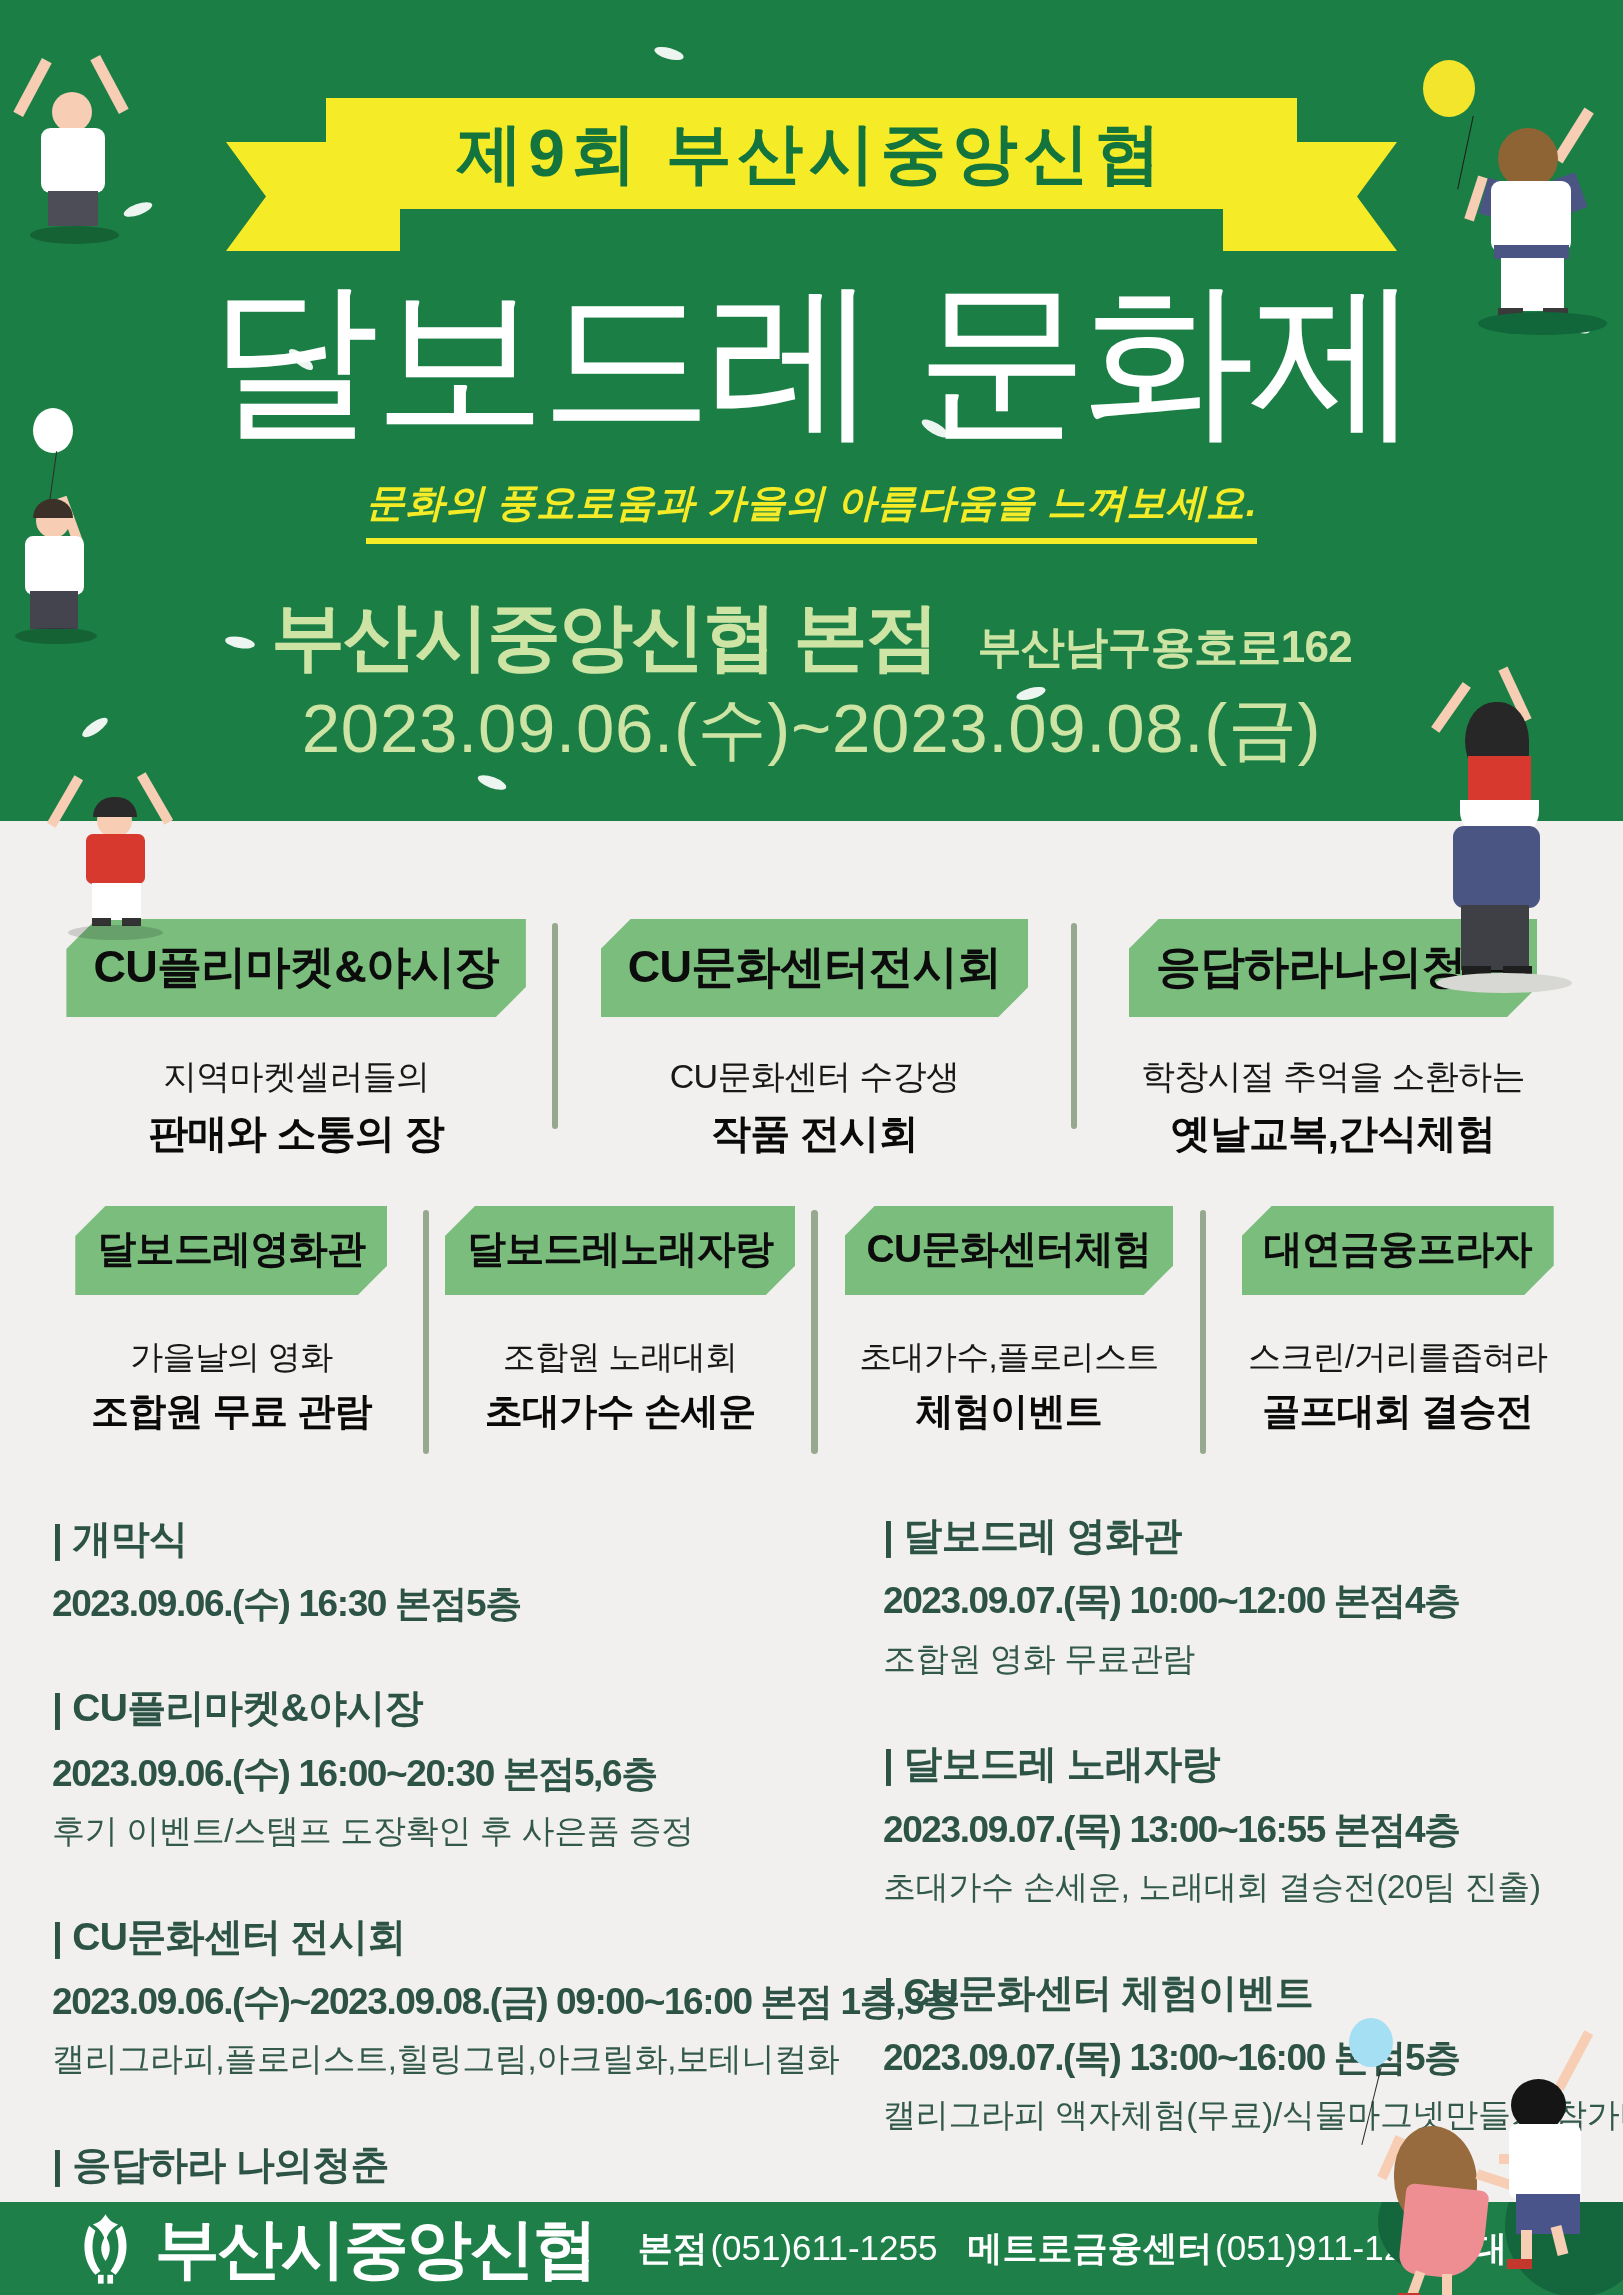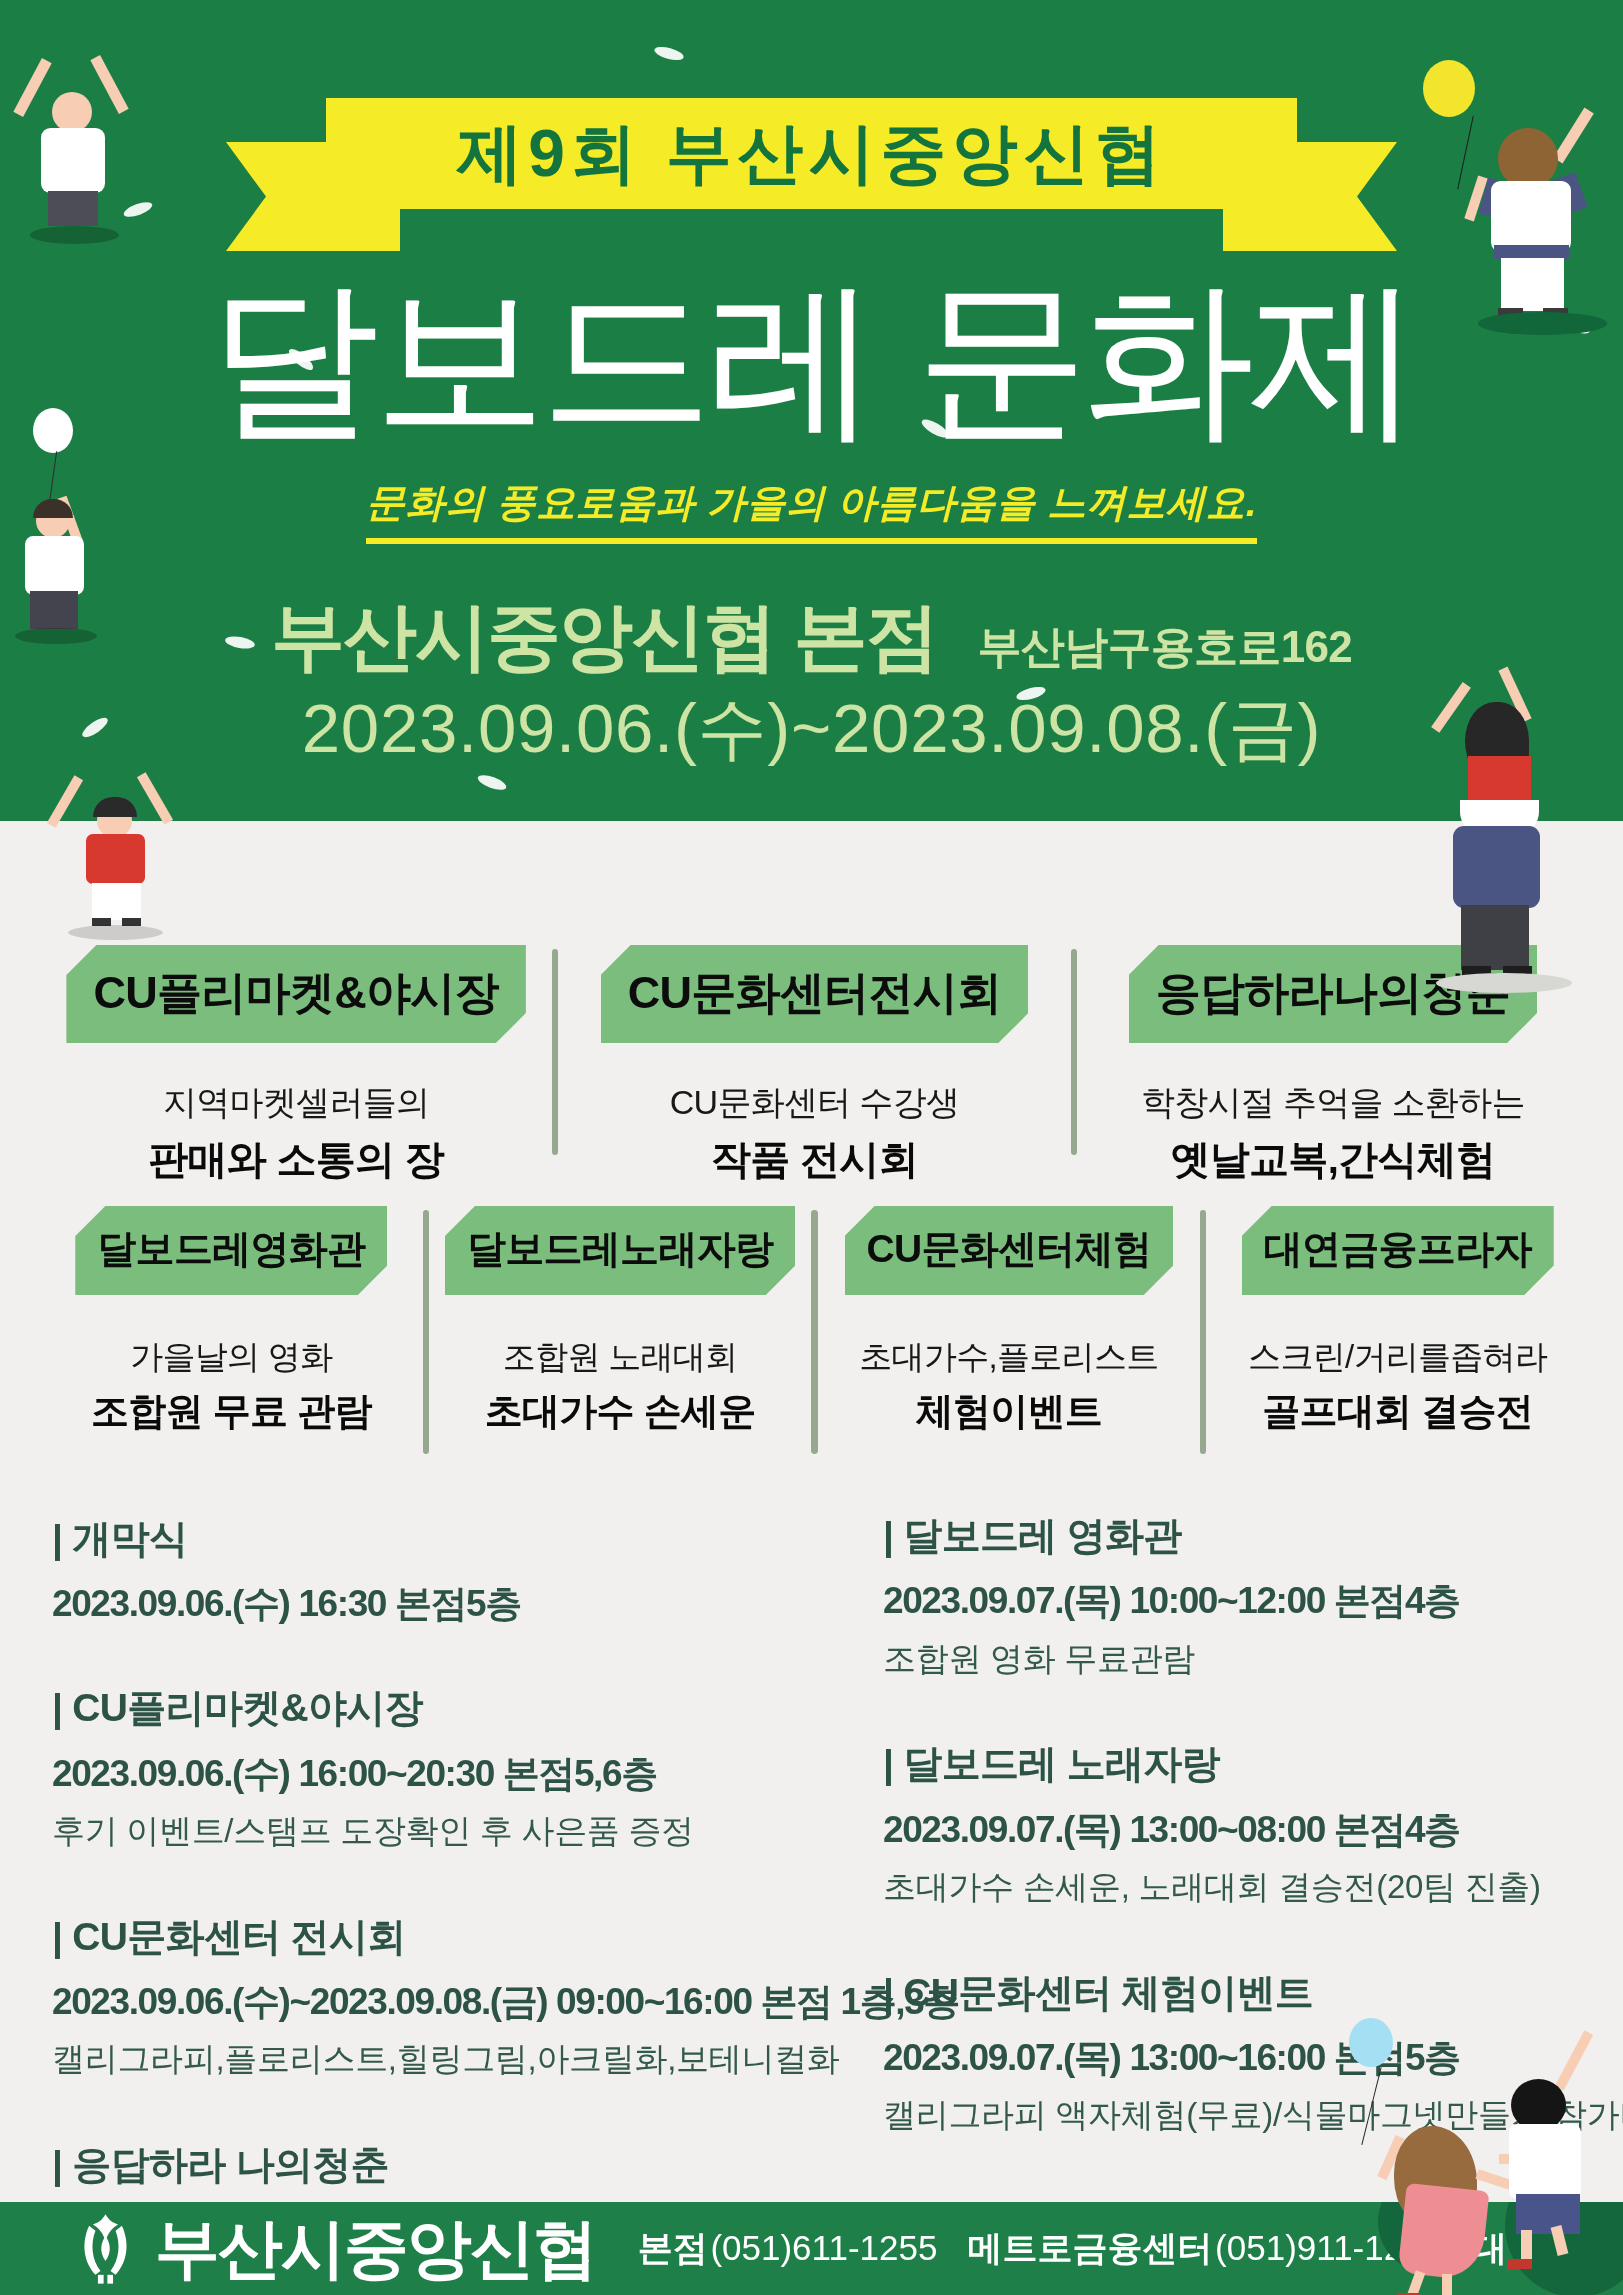--- a/index.html
+++ b/index.html
@@ -24,21 +24,21 @@
   .subtitle span{display:inline-block;font-size:39px;font-weight:bold;color:var(--ribbon-yellow);
     letter-spacing:0.7px;padding-bottom:8.2px;border-bottom:6.1px solid var(--ribbon-yellow);font-style:italic;}
   .venue-row{position:absolute;left:0;top:588px;width:100%;display:flex;justify-content:center;
     align-items:baseline;gap:40px;color:var(--light-green);z-index:2;}
   .venue{font-size:74px;font-weight:bold;letter-spacing:-2px;}
   .address{font-size:44px;font-weight:bold;letter-spacing:-0.7px;}
   .dates{position:absolute;left:0;top:683px;width:100%;text-align:center;z-index:2;
     font-size:69px;font-weight:normal;color:var(--light-green);letter-spacing:0.7px;}
   
   .row{position:absolute;left:40px;right:34px;display:flex;z-index:2;text-align:center;}
-  .row1{top:945px;}
+  .row1{top:919px;}
   .row2{top:1206px;}
   .col{flex:1;min-width:0;}
   .vdiv{width:6.1px;border-radius:3.4px;background:var(--divider-green);flex:none;margin-top:4.1px;}
   .row1 .vdiv{height:206px;}
   .row2 .vdiv{height:244px;}
   .tag{display:inline-block;background:var(--box-green);color:#0c0c0c;font-weight:bold;white-space:nowrap;
     clip-path:polygon(30px 0,100% 0,100% calc(100% - 30px),calc(100% - 30px) 100%,0 100%,0 30px);}
   .row1 .tag{font-size:45px;padding:17.7px 27px 20.4px;letter-spacing:-0.7px;}
   .row2 .tag{font-size:39px;padding:16.4px 22px 19px;letter-spacing:-0.7px;}
   .l1{margin:37px 0 5.5px;font-size:34px;color:#181818;letter-spacing:-0.7px;white-space:nowrap;}
@@ -238,21 +238,21 @@
   <section class="sch-col sch-right">
     <div class="sch-item">
       <div class="sch-title">| 달보드레 영화관</div>
       <div class="sch-date">2023.09.07.(목) 10:00~12:00 본점4층</div>
 
       <div class="sch-note">조합원 영화 무료관람</div>
 
     </div>
     <div class="sch-item">
       <div class="sch-title">| 달보드레 노래자랑</div>
-      <div class="sch-date">2023.09.07.(목) 13:00~08:00 본점4층</div>
+      <div class="sch-date">2023.09.07.(목) 13:00~16:55 본점4층</div>
 
       <div class="sch-note">초대가수 손세운, 노래대회 결승전(20팀 진출)</div>
 
     </div>
     <div class="sch-item">
       <div class="sch-title">| CU문화센터 체험이벤트</div>
       <div class="sch-date">2023.09.07.(목) 13:00~16:00 본점5층</div>
 
       <div class="sch-note">캘리그라피 액자체험(무료)/식물마그넷만들기(참가비 1,000원)</div>
 

